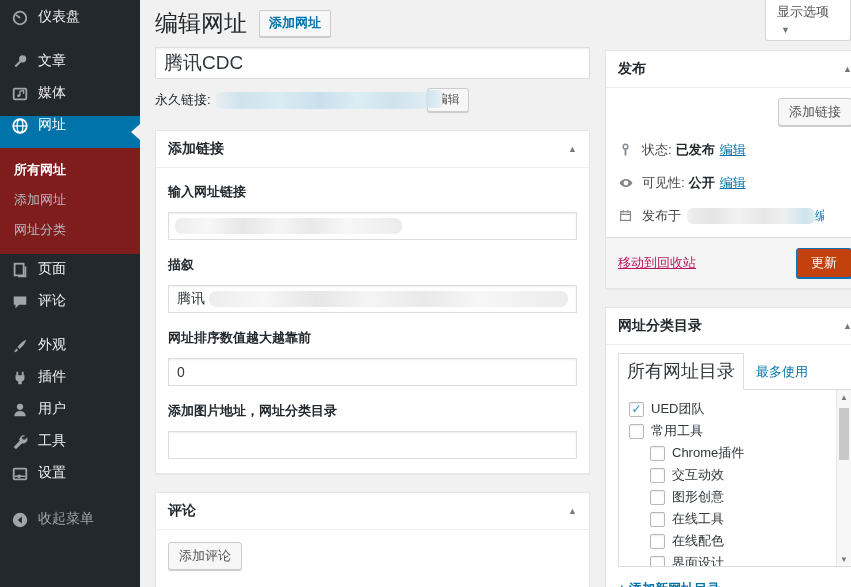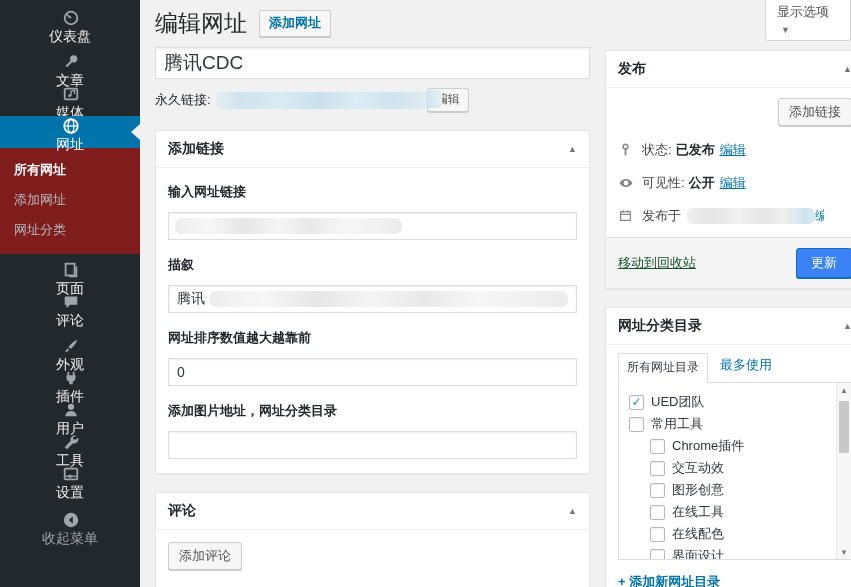--- a/index.html
+++ b/index.html
@@ -4,21 +4,21 @@
 <style>
   * { margin:0; padding:0; box-sizing:border-box; }
   html,body { width:851px; height:587px; overflow:hidden; }
   body {
     font-family:"Liberation Sans","DejaVu Sans",sans-serif;
     background:#f1f1f1; color:#23282d; position:relative; font-size:13px;
   }
 
   
   .sidebar { position:absolute; left:0; top:0; width:140px; height:587px; background:#23282d; padding-top:8px; }
-  .menu-item { position:relative; display:flex; align-items:center; height:32px; color:#eee; font-size:14px; cursor:pointer;flex-direction:column; }
+  .menu-item { position:relative; display:flex; align-items:flex-start; height:32px; color:#eee; font-size:14px; cursor:pointer; }
   .menu-item .mi-icon { width:20px; height:20px; margin:0 8px 0 10px; color:#a0a5aa; flex:0 0 20px; display:flex; align-items:center; justify-content:center; }
   .menu-item.sep { margin-top:12px; }
   .menu-item.active { background:#0073aa; color:#fff; }
   .menu-item.active .mi-icon { color:#fff; }
   .menu-item.active .notch { position:absolute; right:0; top:50%; transform:translateY(-50%);
     width:0; height:0; border-top:8px solid transparent; border-bottom:8px solid transparent; border-right:9px solid #f1f1f1; }
   .submenu { background:#7f1d1d; padding:7px 0 9px; }
   .submenu-item { display:block; padding:6px 0 6px 14px; color:#b4b9be; font-size:13px; cursor:pointer; }
   .submenu-item.current { color:#fff; font-weight:bold; }
   .collapse-wrap { margin-top:14px; }
@@ -72,28 +72,28 @@
   .preview-row { text-align:right; }
   .preview-btn { font-size:13px; padding:4px 10px; }
   .misc-row { display:flex; align-items:center; margin-top:15px; font-size:13px; color:#444; }
   .misc-row .p-icon { width:16px; height:16px; color:#82878c; margin-right:8px; flex:0 0 16px; }
   .misc-row b { color:#23282d; margin-left:4px; }
   .edit-link { color:#0073aa; text-decoration:underline; margin-left:5px; cursor:pointer; }
   .date-blur { width:128px; height:16px; margin-left:6px;
     background:linear-gradient(90deg,#efefef 0%,#e4e4e4 20%,#f2f2f2 40%,#e6e6e6 60%,#f0f0f0 75%,#cfe3ee 92%,#dcebf3 100%); border-radius:6px; }
   .date-edit-sliver { width:9px; overflow:hidden; color:#0073aa; white-space:nowrap; display:inline-block; font-size:13px; }
   .publish-footer { background:#f5f5f5; border-top:1px solid #ddd; padding:10px 12px; display:flex; align-items:center; justify-content:space-between; }
-  .trash-link { color:#14532d; text-decoration:underline; font-size:13px; cursor:pointer;font-family:Liberation Mono, monospace; }
-  .update-btn { background:#3b82f6; border:1px solid #1271bb; color:#fff; font-size:13px; font-weight:400;
+  .trash-link { color:#be185d; text-decoration:underline; font-size:13px; cursor:pointer;font-family:Liberation Mono, monospace; }
+  .update-btn { background:#c2410c; border:1px solid #1271bb; color:#fff; font-size:13px; font-weight:400;
     padding:5px 14px; border-radius:3px; cursor:pointer; box-shadow:0 1px 0 #1271bb; }
 
   .cat-box { margin-top:18px; }
   .cat-body { padding:8px 12px 15px; }
   .cat-tabs { display:flex; align-items:flex-end; position:relative; z-index:2; }
-  .cat-tab-active { border:1px solid #ddd; border-bottom-color:#fff; background:#fff; padding:5px 8px 6px; font-size:12px; color:#32373c; margin-bottom:-1px; cursor:pointer; }
+  .cat-tab-active { border:1px solid #ddd; border-bottom-color:#fff; background:#fff; padding:5px 8px 6px; font-size:18px; color:#32373c; margin-bottom:-1px; cursor:pointer; }
   .cat-tab-link { color:#0073aa; font-size:13px; margin-left:12px; padding-bottom:8px; cursor:pointer; }
   .cat-list { border:1px solid #ddd; background:#fff; height:178px; position:relative; overflow:hidden; padding:8px 14px 0 10px; }
   .cat-row { display:flex; align-items:center; height:22px; font-size:13px; color:#32373c; }
   .cat-row.indent1 { padding-left:21px; }
   .cb { width:15px; height:15px; border:1px solid #b4b9be; border-radius:2px; background:#fff; margin-right:7px;
     display:flex; align-items:center; justify-content:center; font-size:12px; color:transparent; flex:0 0 15px; cursor:pointer; box-shadow:inset 0 1px 2px rgba(0,0,0,.08); }
   .cb.checked { color:#1e8cbe; font-weight:bold; }
   .scrollbar { position:absolute; right:0; top:0; bottom:0; width:15px; background:#f7f7f7; border-left:1px solid #e8e8e8; }
   .scroll-arrow { height:14px; display:flex; align-items:center; justify-content:center; font-size:8px; color:#777; cursor:pointer; }
   .scroll-arrow.down { position:absolute; bottom:0; left:0; right:0; }

